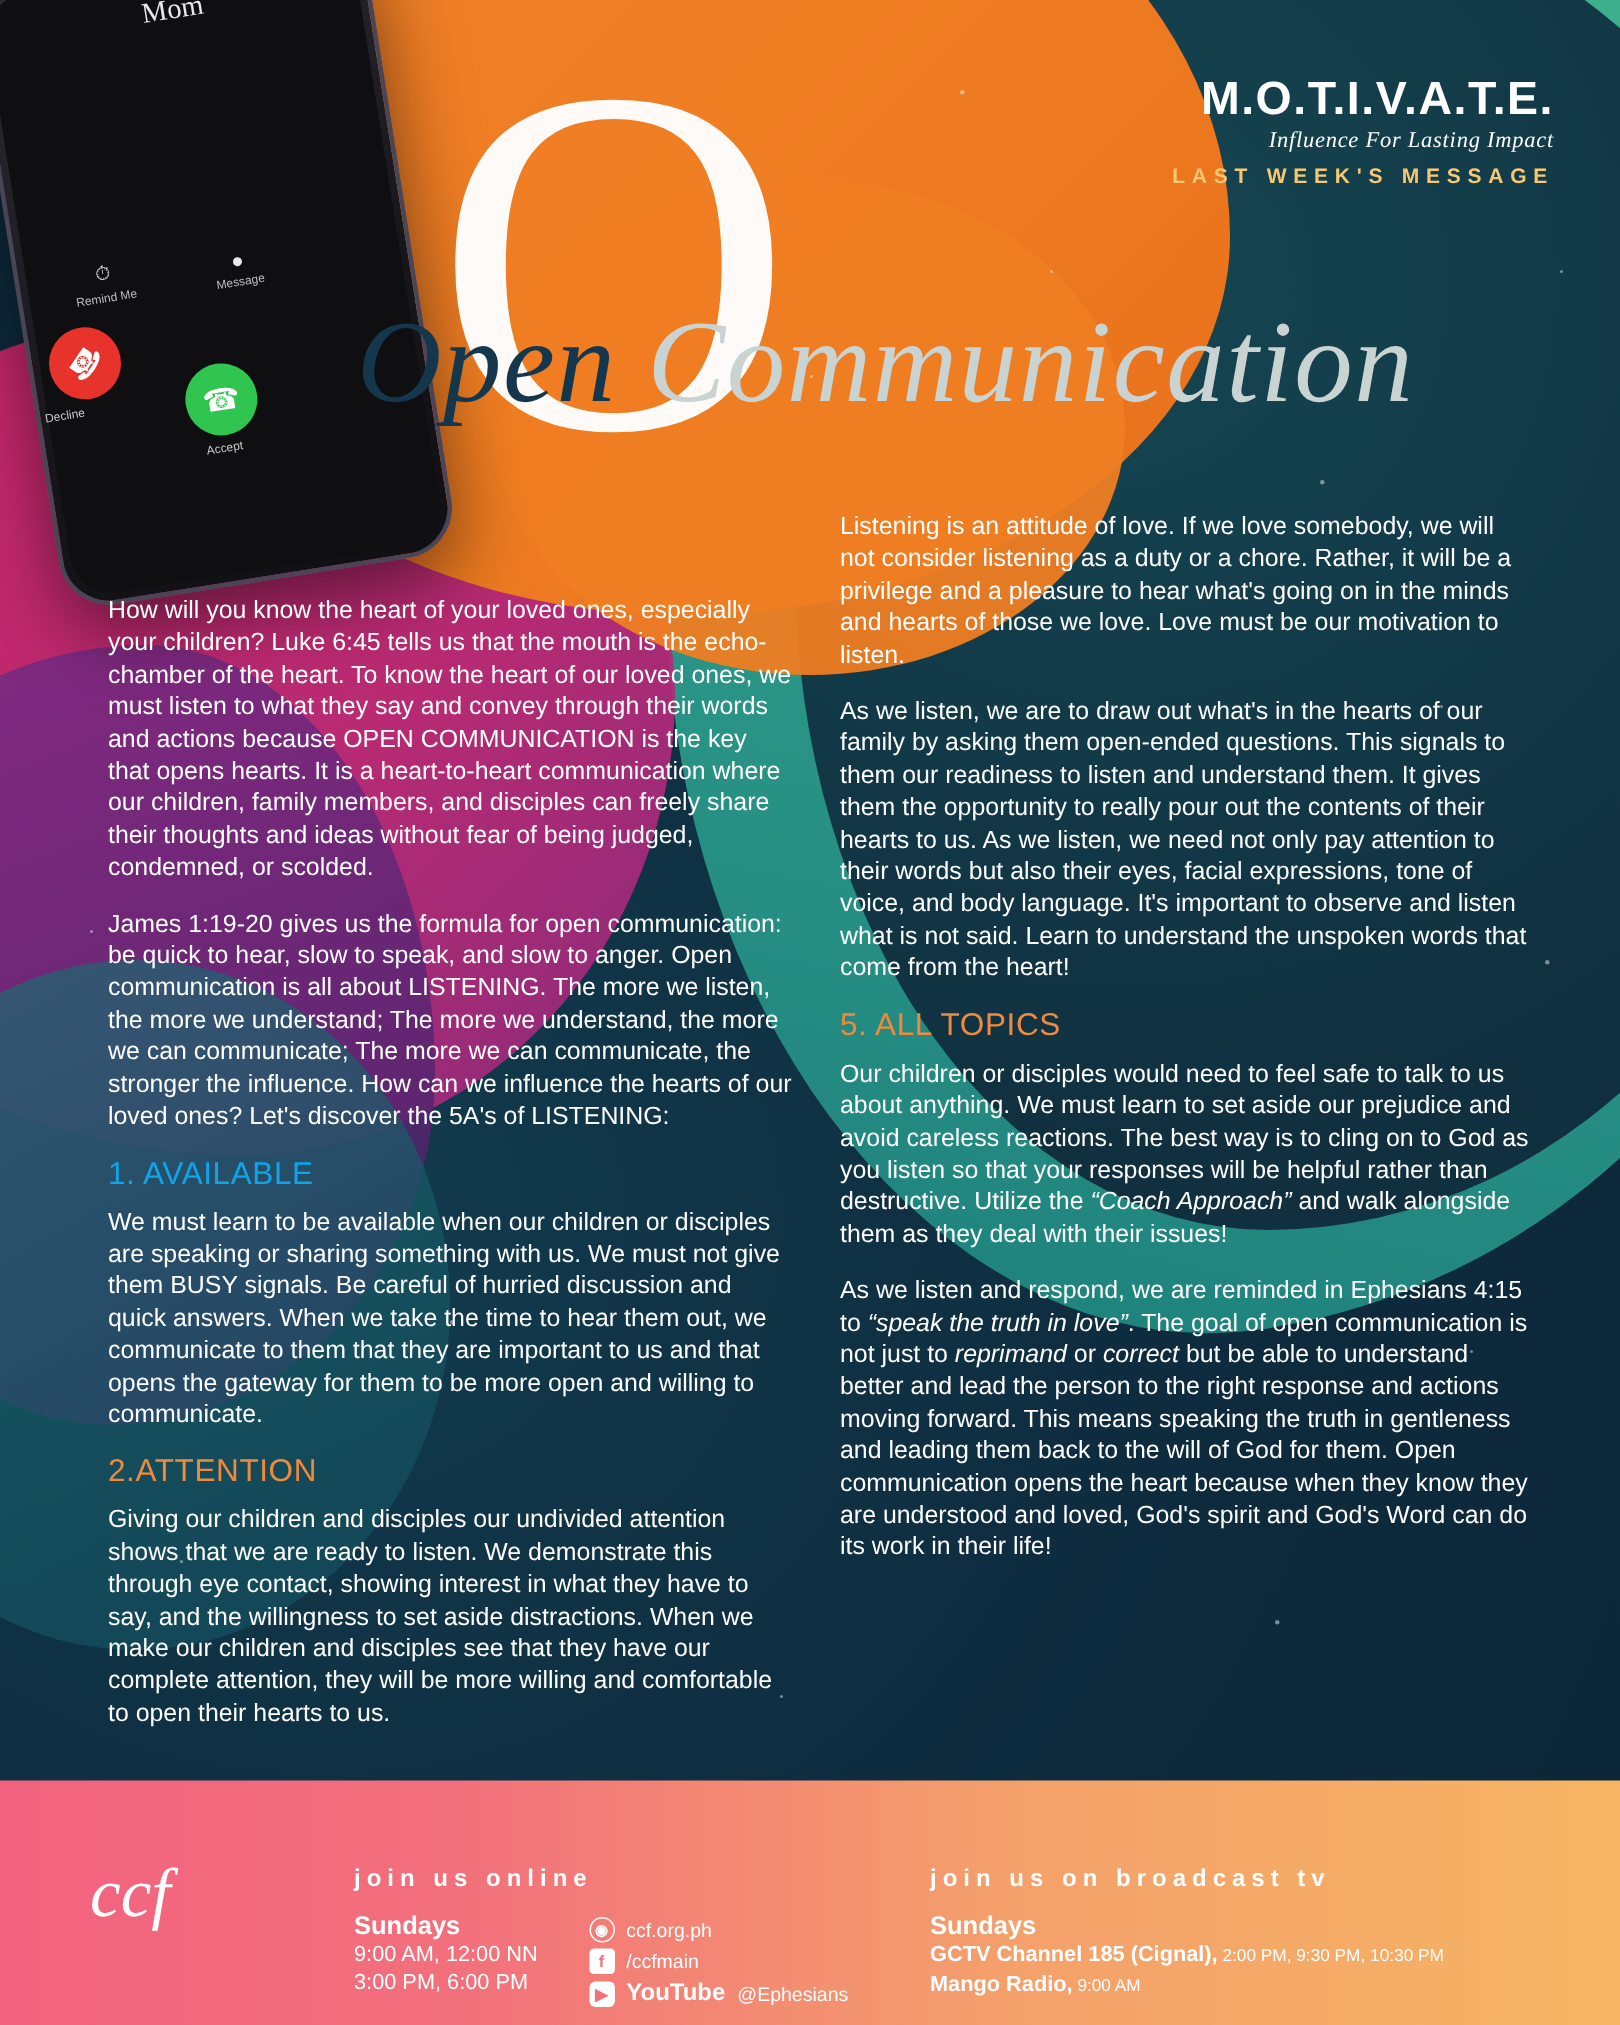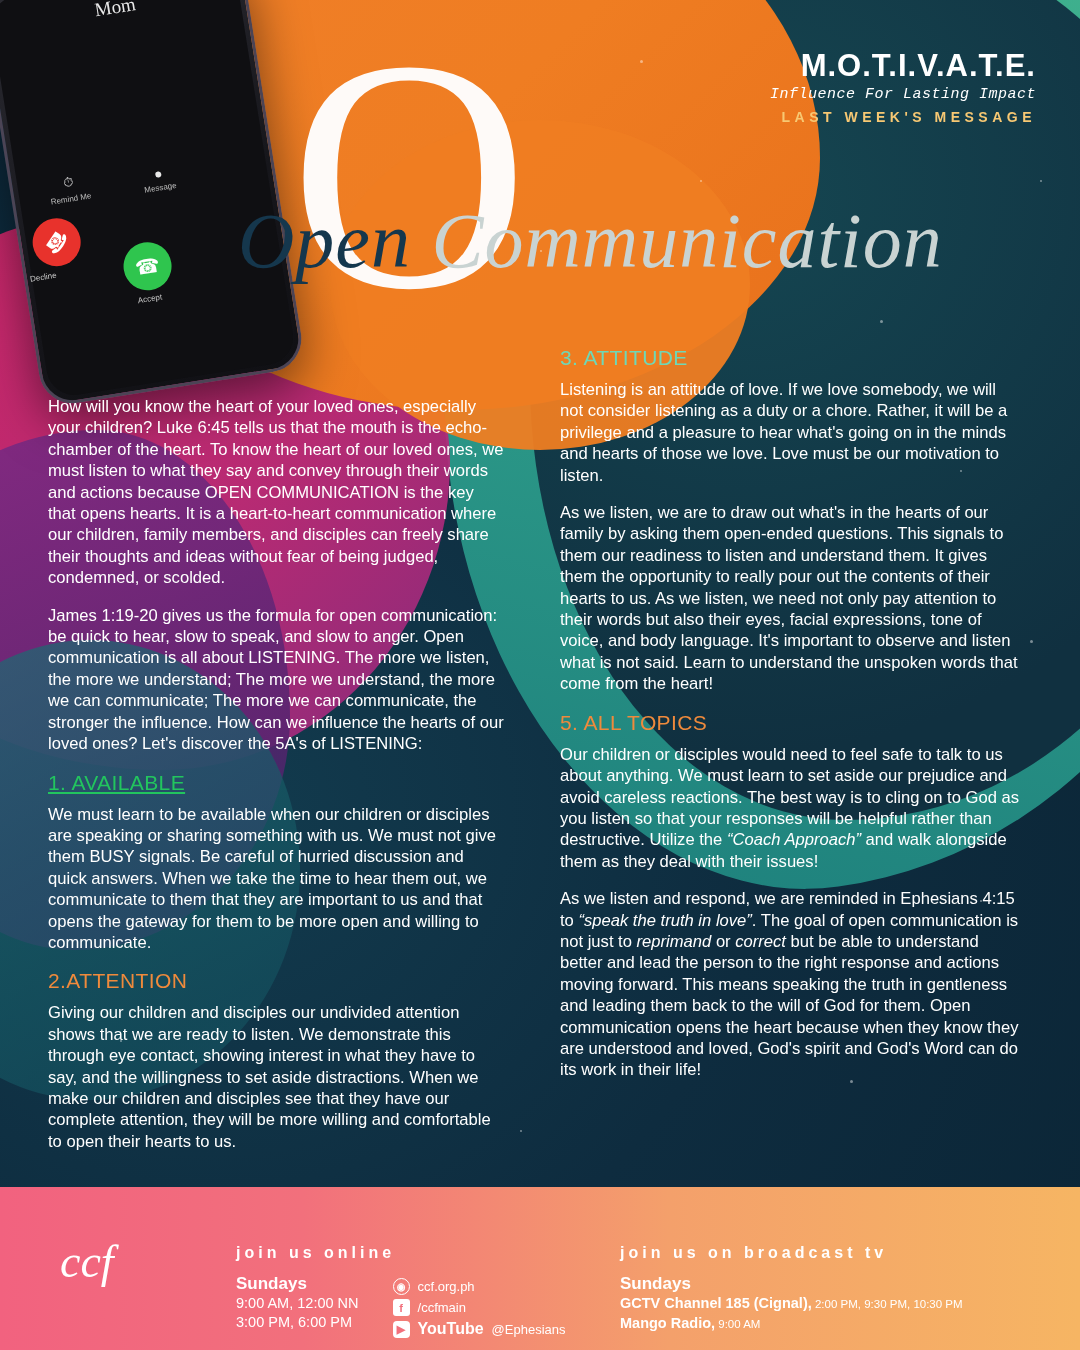--- a/index.html
+++ b/index.html
@@ -125,21 +125,21 @@
   
   .logo-area {
     position: absolute; right: 44px; top: 48px; text-align: right; z-index: 6;
   }
   .logo-main {
     color: #fff; font-size: 31px; letter-spacing: 1px; font-weight: bold;
     font-family: "Liberation Sans", sans-serif;
   }
   .logo-tag {
     color: #fff; font-size: 15px; margin-top: 2px; font-style: italic;
-    font-family: Liberation Mono, monospace; letter-spacing: .5px;
+    font-family: Liberation Serif, serif; letter-spacing: .5px;
   }
   .last-week {
     color: #f7c873; font-size: 14px; letter-spacing: 4.5px; margin-top: 6px; font-weight: bold;
   }
 
   .bigO {
     position: absolute; left: 290px; top: 10px;
     font-size: 330px; color: #fff; font-family: "Liberation Serif", serif;
     line-height: 1; opacity: .97; z-index: 3;
   }
@@ -148,31 +148,31 @@
     font-family: "Liberation Serif", serif;
     font-style: italic; font-size: 78px;
     letter-spacing: 1px;
     white-space: nowrap;
   }
   .title-script .w1 { color: #15374d; }
   .title-script .w2 { color: #c9d3d2; }
 
   
   .content { position: absolute; inset: 0; z-index: 7; }
-  .col-left { position: absolute; left: 48px; top: 396px; width: 458px; }
+  .col-left { position: absolute; left: 72px; top: 396px; width: 458px; }
   .col-right { position: absolute; left: 560px; top: 340px; width: 460px; }
   p.body {
     color: #fff; font-size: 16.6px; line-height: 21.4px;
     margin-bottom: 16px;
   }
   h3.head {
     font-size: 21px; letter-spacing: .4px; margin: 6px 0 9px;
     font-weight: normal;
   }
-  .head-yellow { color: #22c55e; text-decoration: underline; }
+  .head-yellow { color: #0ea5e9; }
   .head-orange { color: #ef8a3c; }
   .head-teal   { color: #6fd7b6; }
   .ital { font-style: italic; }
 
   
   .footer {
     position: absolute; left: 0; right: 0; bottom: 0; height: 163px;
     background: linear-gradient(90deg, #f2627f 0%, #f2707c 28%, #f4a06b 62%, #f6b563 100%);
     z-index: 9;
   }
@@ -277,21 +277,20 @@
     <p class="body">James 1:19-20 gives us the formula for open communication: be quick to hear, slow to speak, and slow to anger.  Open communication is all about LISTENING. The more we listen, the more we understand; The more we understand, the more we can communicate; The more we can communicate, the stronger the influence. How can we influence the hearts of our loved ones? Let's discover the 5A's of LISTENING:</p>
 
     <h3 class="head head-yellow">1. AVAILABLE</h3>
     <p class="body">We must learn to be available when our children or disciples are speaking or sharing something with us. We must not give them BUSY signals. Be careful of hurried discussion and quick answers. When we take the time to hear them out, we communicate to them that they are important to us and that opens the gateway for them to be more open and willing to communicate.</p>
 
     <h3 class="head head-orange">2.ATTENTION</h3>
     <p class="body">Giving our children and disciples our undivided attention shows that we are ready to listen. We demonstrate this through eye contact, showing interest in what they have to say, and the willingness to set aside distractions. When we make our children and disciples see that they have our complete attention, they will be more willing and comfortable to open their hearts to us.</p>
   </div>
 
   <div class="col-right">
-    <h3 class="head head-teal">3. ATTITUDE</h3>
     <p class="body">Listening is an attitude of love. If we love somebody, we will not consider listening as a duty or a chore. Rather, it will be a privilege and a pleasure to hear what's going on in the minds and hearts of those we love. Love must be our motivation to listen.</p>
 
     <p class="body">As we listen, we are to draw out what's in the hearts of our family by asking them open-ended questions. This signals to them our readiness to listen and understand them. It gives them the opportunity to really pour out the contents of their hearts to us. As we listen, we need not only pay attention to their words but also their eyes, facial expressions, tone of voice, and body language. It's important to observe and listen what is not said. Learn to understand the unspoken words that come from the heart!</p>
 
     <h3 class="head head-orange">5. ALL TOPICS</h3>
     <p class="body"><span>Our children or disciples would need to feel safe to talk to us about anything. We must learn to set aside our prejudice and avoid careless reactions. The best way is to cling on to God as you listen so that your responses will be helpful rather than destructive. Utilize the </span><span class="ital">“Coach Approach”</span><span> and walk alongside them as they deal with their issues!</span></p>
 
     <p class="body"><span>As we listen and respond, we are reminded in Ephesians 4:15 to </span><span class="ital">“speak the truth in love”</span><span>.  The goal of open communication is not just to </span><span class="ital">reprimand</span><span> or </span><span class="ital">correct</span><span> but be able to understand better and lead the person to the right response and actions moving forward. This means speaking the truth in gentleness and leading them back to the will of God for them. Open communication opens the heart because when they know they are understood and loved, God's spirit and God's Word can do its work in their life!</span></p>
   </div>
 </div>

